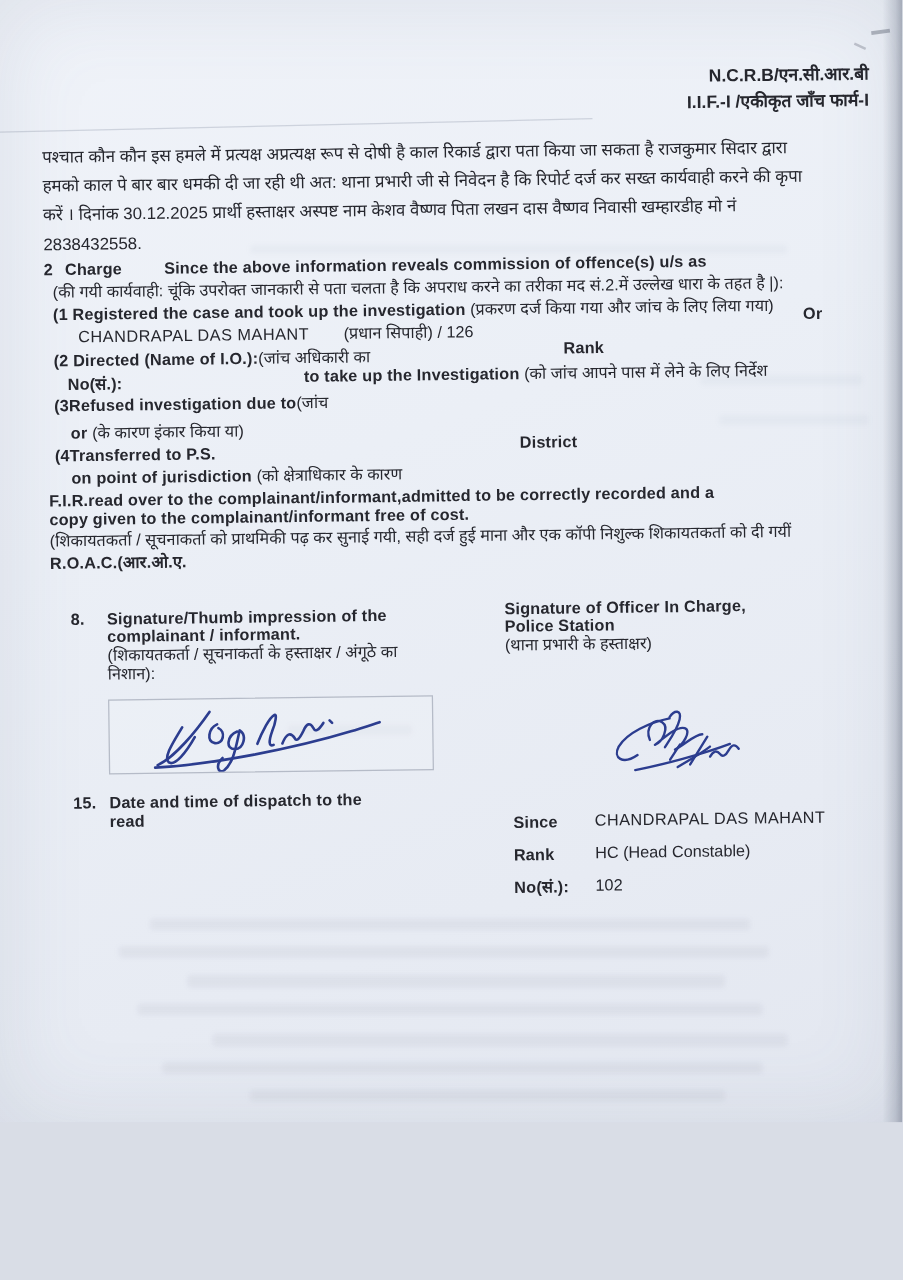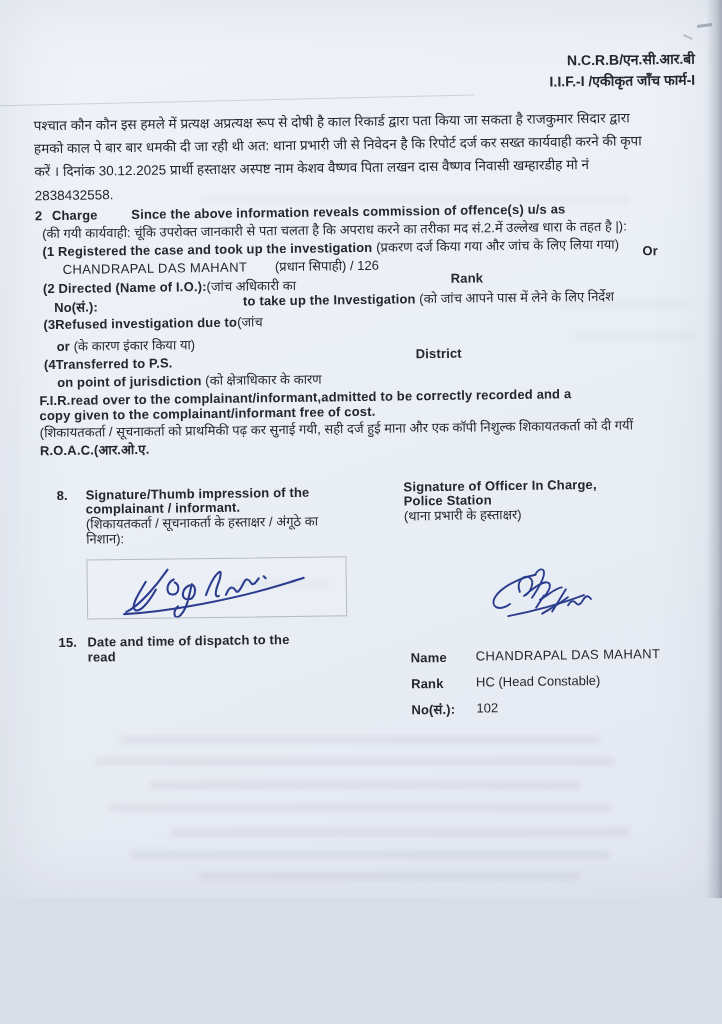--- a/index.html
+++ b/index.html
@@ -147,21 +147,21 @@
         <path d="M62,50 C72,44 80,40 88,34"></path>
         <path d="M88,42 q4,-7 8,-2 q3,4 7,-3 q4,-7 8,-1"></path>
         <path d="M28,52 C50,48 82,40 104,32"></path>
       </g>
     </svg>
 
     <div class="ln en" style="left:56px;top:631px">15.</div>
     <div class="ln en" style="left:85px;top:631px">Date and time of dispatch to the</div>
     <div class="ln en" style="left:85px;top:646px">read</div>
 
-    <div class="ln en" style="left:408px;top:651px">Name</div>
+    <div class="ln en" style="left:408px;top:651px">Since</div>
     <div class="ln rg" style="left:473px;top:650px;letter-spacing:.4px">CHANDRAPAL DAS MAHANT</div>
     <div class="ln en" style="left:408px;top:677px">Rank</div>
     <div class="ln rg" style="left:473px;top:676px">HC (Head Constable)</div>
     <div class="ln en" style="left:408px;top:703px">No(सं.):</div>
     <div class="ln rg" style="left:473px;top:702px">102</div>
 
     <div class="ln page-num" style="left:364px;top:903px">4</div>
 
   </div>
 

